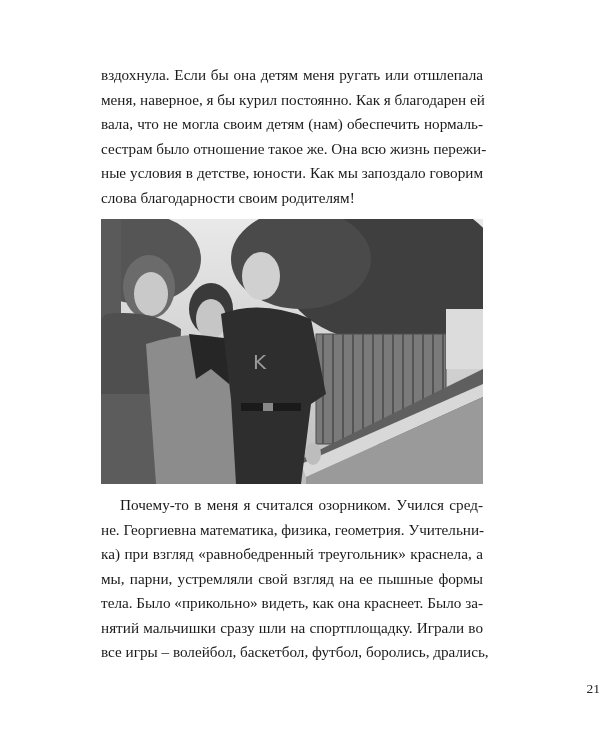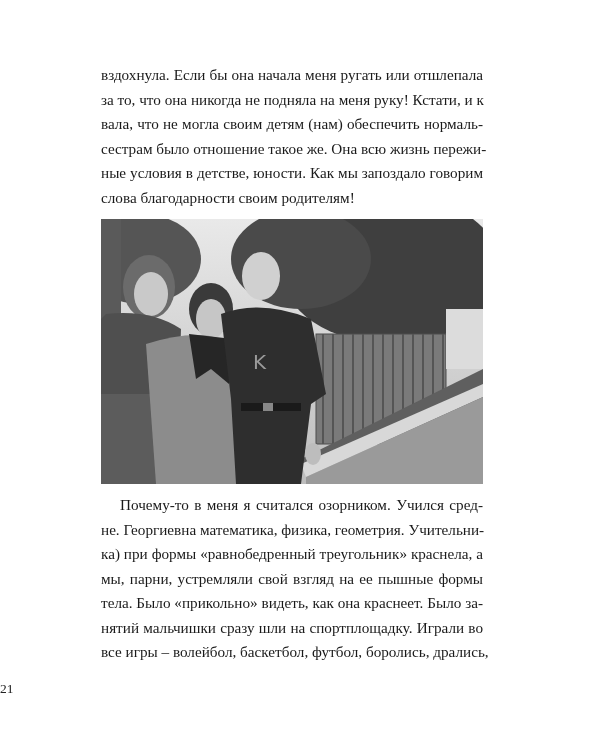--- a/index.html
+++ b/index.html
@@ -7,29 +7,29 @@
          font-family: "Liberation Serif", "DejaVu Serif", serif; color: #1a1a1a; }
   .text-block { position: absolute; left: 101px; width: 382px;
                 font-size: 15.2px; line-height: 24.5px; text-align: justify; }
   .line { display: block; white-space: nowrap; text-align-last: justify; text-align: justify; }
   .line.last { text-align-last: left; }
   .line.indent { text-indent: 19px; }
   #para1 { top: 63px; }
   #para2 { top: 493px; }
   .photo { position: absolute; left: 101px; top: 219px; width: 382px; height: 265px;
            background: #8a8a8a; overflow: hidden; }
-  .page-number { position: absolute; left: 0; width: 600px; top: 681px; text-align: left;
+  .page-number { position: absolute; left: 0; width: 600px; top: 681px; text-align: right;
                  font-size: 13.5px; color: #222; }
 </style>
 </head>
 <body>
 
 <div class="text-block" id="para1">
-  <span class="line">вздохнула. Если бы она начала меня ругать или отшлепала</span>
-  <span class="line">за то, что она никогда не подняла на меня руку! Кстати, и к</span>
+  <span class="line">вздохнула. Если бы она детям меня ругать или отшлепала</span>
+  <span class="line">меня, наверное, я бы курил постоянно. Как я благодарен ей</span>
   <span class="line">вала, что не могла своим детям (нам) обеспечить нормаль-</span>
   <span class="line">сестрам было отношение такое же. Она всю жизнь пережи-</span>
   <span class="line">ные условия в детстве, юности. Как мы запоздало говорим</span>
   <span class="line last">слова благодарности своим родителям!</span>
 </div>
 
 <div class="photo">
   <svg width="382" height="265" viewBox="0 0 382 265">
     <defs>
       <linearGradient id="sky" x1="0" y1="0" x2="0" y2="1">
@@ -84,20 +84,20 @@
     <text x="152" y="150" font-family="DejaVu Sans, sans-serif" font-size="20" fill="#9a9a9a">K</text>
     <rect x="140" y="184" width="60" height="8" fill="#1a1a1a"></rect>
     <rect x="162" y="184" width="10" height="8" fill="#888"></rect>
     <ellipse cx="212" cy="235" rx="8" ry="11" fill="#bdbdbd"></ellipse>
   </svg>
 </div>
 
 <div class="text-block" id="para2">
   <span class="line indent">Почему-то в меня я считался озорником. Учился сред-</span>
   <span class="line">не. Георгиевна математика, физика, геометрия. Учительни-</span>
-  <span class="line">ка) при формы «равнобедренный треугольник» краснела, а</span>
+  <span class="line">ка) при взгляд «равнобедренный треугольник» краснела, а</span>
   <span class="line">мы, парни, устремляли свой взгляд на ее пышные формы</span>
   <span class="line">тела. Было «прикольно» видеть, как она краснеет. Было за-</span>
   <span class="line">нятий мальчишки сразу шли на спортплощадку. Играли во</span>
   <span class="line">все игры – волейбол, баскетбол, футбол, боролись, дрались,</span>
 </div>
 
 <div class="page-number">21</div>
 
 </body></html>

